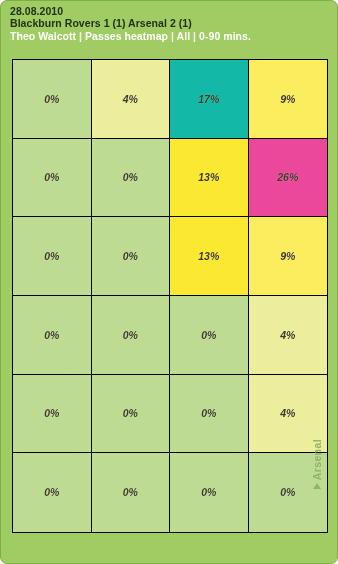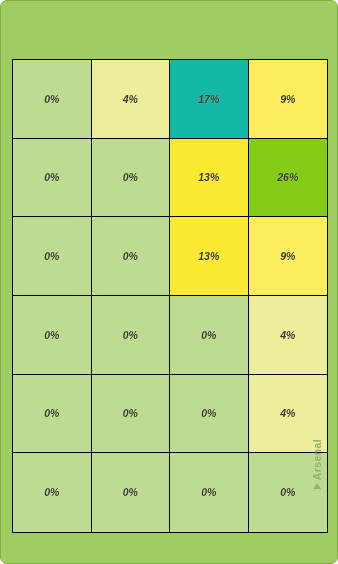--- a/index.html
+++ b/index.html
@@ -150,20 +150,25 @@
     border-left: 4px solid transparent;
     border-right: 4px solid transparent;
     border-bottom: 6px solid #8fb56a;
   }
 </style>
 </head>
 <body>
 
 <div id="card">
 
+  <div id="header">
+    <div class="hline hdark">28.08.2010</div>
+    <div class="hline hdark">Blackburn Rovers 1 (1) Arsenal 2 (1)</div>
+    <div class="hline hwhite">Theo Walcott | Passes heatmap | All | 0-90 mins.</div>
+  </div>
 
   <div id="pitch-wrap">
 
     <div id="pitch-bg">
       <div class="mow" style="left:0px;   width:62px;"></div>
       <div class="mow dk" style="left:62px;  width:14px;"></div>
       <div class="mow" style="left:126px; width:62px;"></div>
       <div class="mow dk" style="left:240px; width:14px;"></div>
       <div class="mow" style="left:254px; width:62px;"></div>
       <div id="centre-line"></div>
@@ -187,21 +192,21 @@
 
       <div class="cell" style="background:#bedb92;">
         <span class="cell-label">0%</span>
       </div>
       <div class="cell" style="background:#bedb92;">
         <span class="cell-label">0%</span>
       </div>
       <div class="cell" style="background:#fbe831;">
         <span class="cell-label">13%</span>
       </div>
-      <div class="cell lastcol" style="background:#84cc16;text-align:center;">
+      <div class="cell lastcol" style="background:#ec4899;text-align:center;">
         <span class="cell-label">26%</span>
       </div>
 
       <div class="cell" style="background:#bedb92;">
         <span class="cell-label">0%</span>
       </div>
       <div class="cell" style="background:#bedb92;">
         <span class="cell-label">0%</span>
       </div>
       <div class="cell" style="background:#fbe831;">

